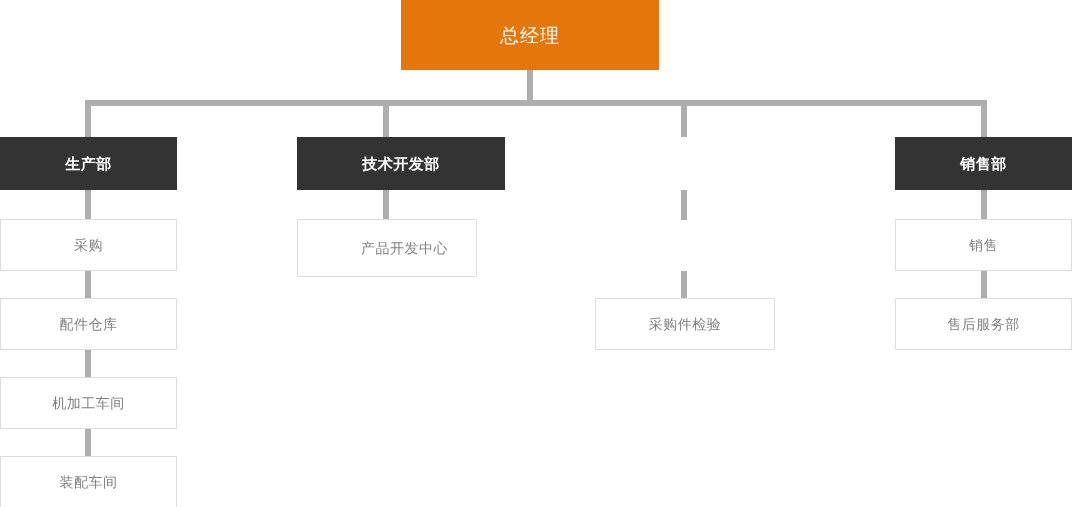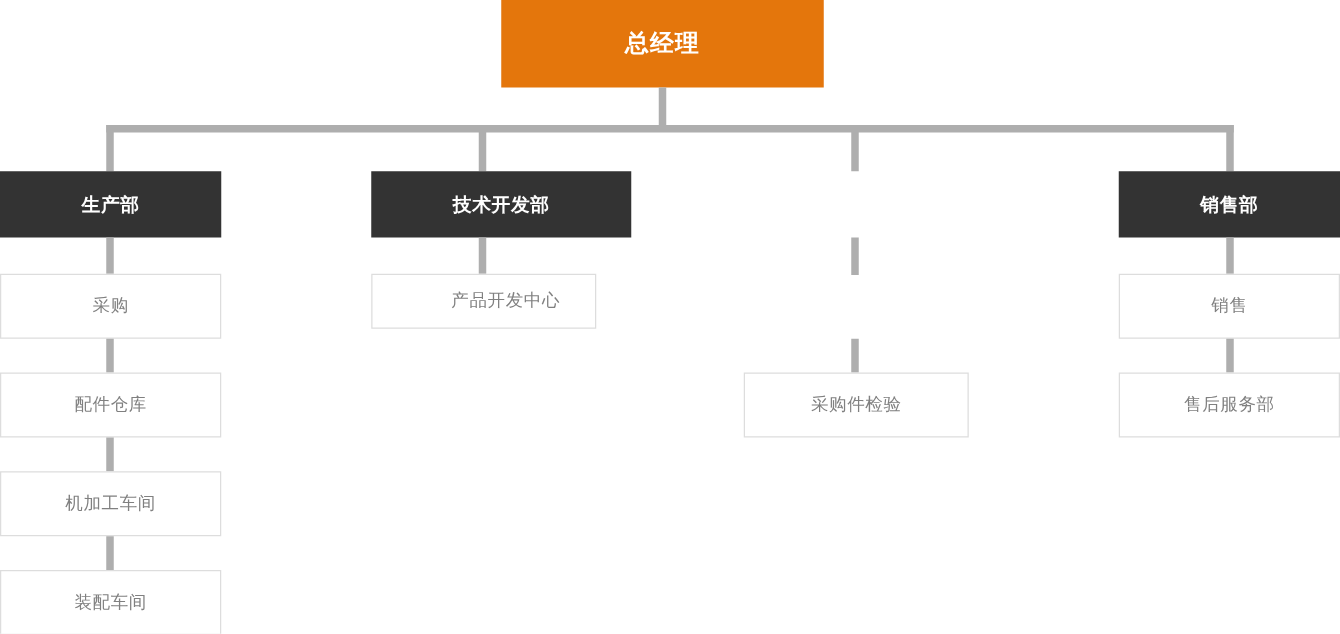--- a/index.html
+++ b/index.html
@@ -36,21 +36,21 @@
     align-items: center;
     justify-content: center;
     text-align: center;
     line-height: 1.2;
   }
 
   .node-root {
     background: #e4760c;
     color: #ffffff;
     font-size: 19px;
-    font-weight: bold;
+    font-weight: normal;
     letter-spacing: 1px;
   }
 
   .node-dept {
     background: #333333;
     color: #ffffff;
     font-size: 15px;
     font-weight: bold;
     letter-spacing: 0.5px;
   }
@@ -105,21 +105,21 @@
   <div class="conn-v" style="left:85px; top:429px; width:6px; height:28px;"></div>
   <div class="node node-leaf" style="left:0px; top:456px; width:177px; height:52px;">
     <span>装配车间</span>
   </div>
 
   <div class="node node-dept" style="left:297px; top:137px; width:208px; height:53px;">
     <span>技术开发部</span>
   </div>
 
   <div class="conn-v" style="left:383px; top:190px; width:6px; height:30px;"></div>
-  <div class="node node-leaf" style="left:297px; top:219px; width:180px; height:44px;padding-left:35px;">
+  <div class="node node-leaf" style="left:297px; top:219px; width:180px; height:58px;padding-left:35px;">
     <span>产品开发中心</span>
   </div>
 
 
   <div class="conn-v" style="left:681px; top:190px; width:6px; height:30px;"></div>
 
   <div class="conn-v" style="left:681px; top:271px; width:6px; height:28px;"></div>
   <div class="node node-leaf" style="left:595px; top:298px; width:180px; height:52px;">
     <span>采购件检验</span>
   </div>

